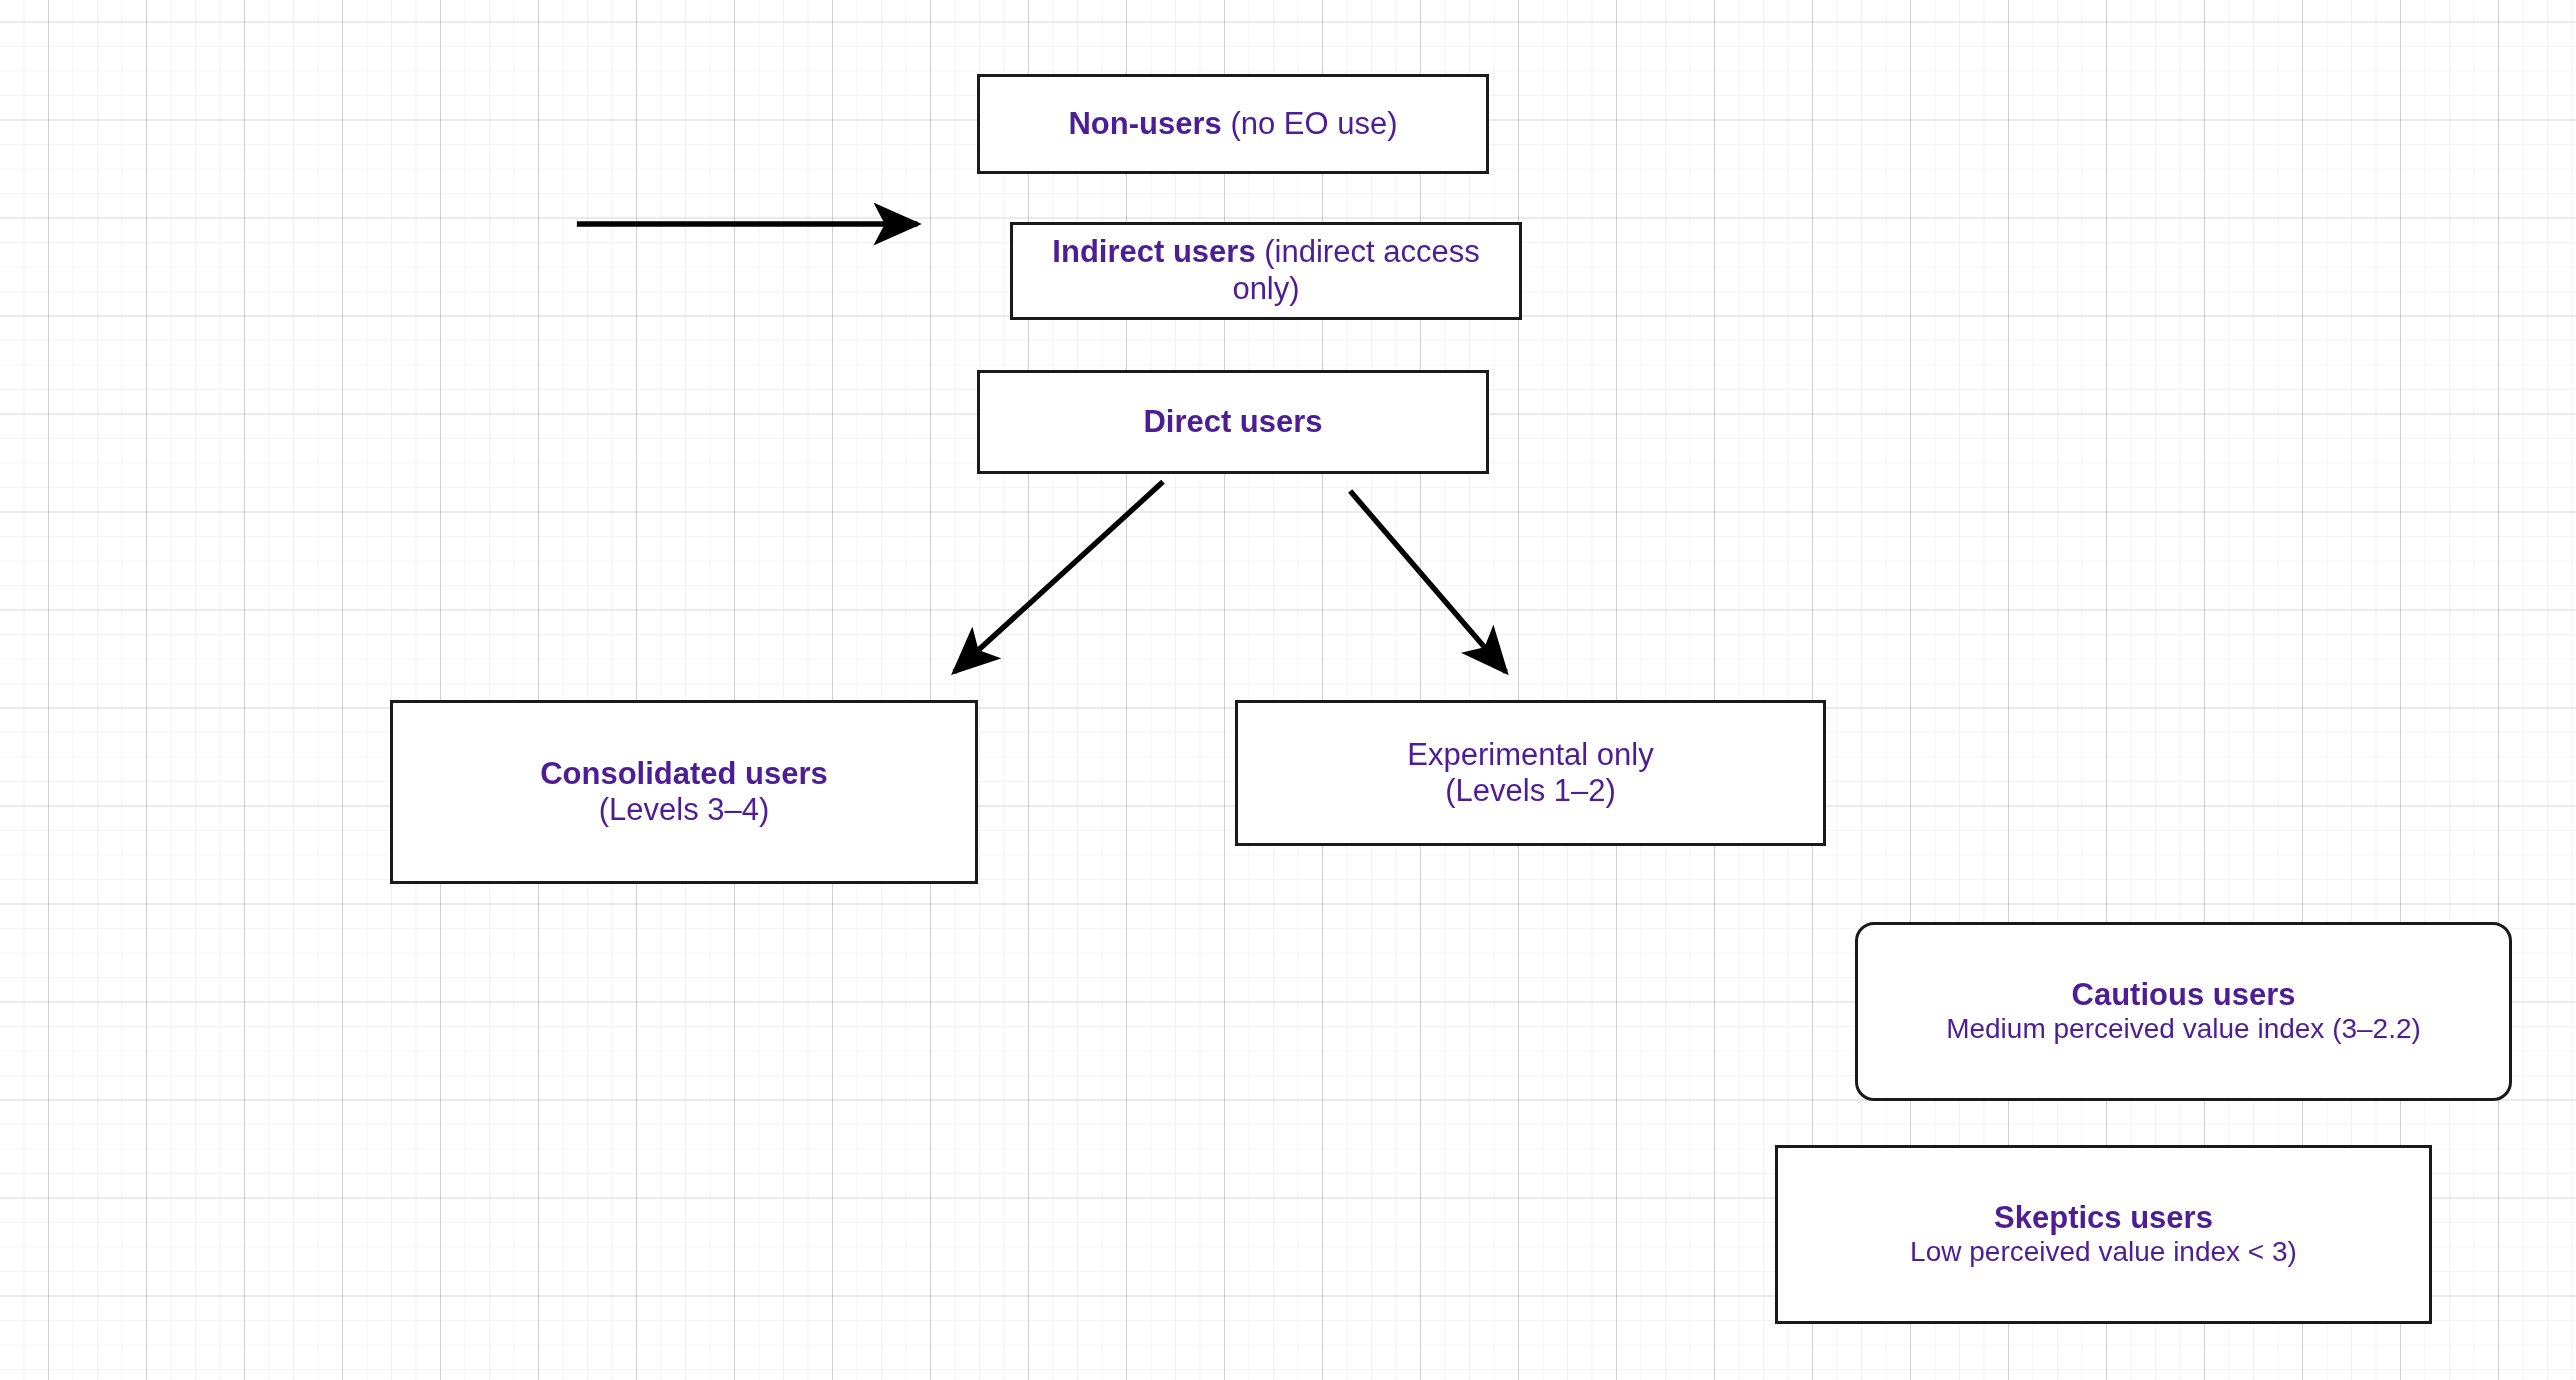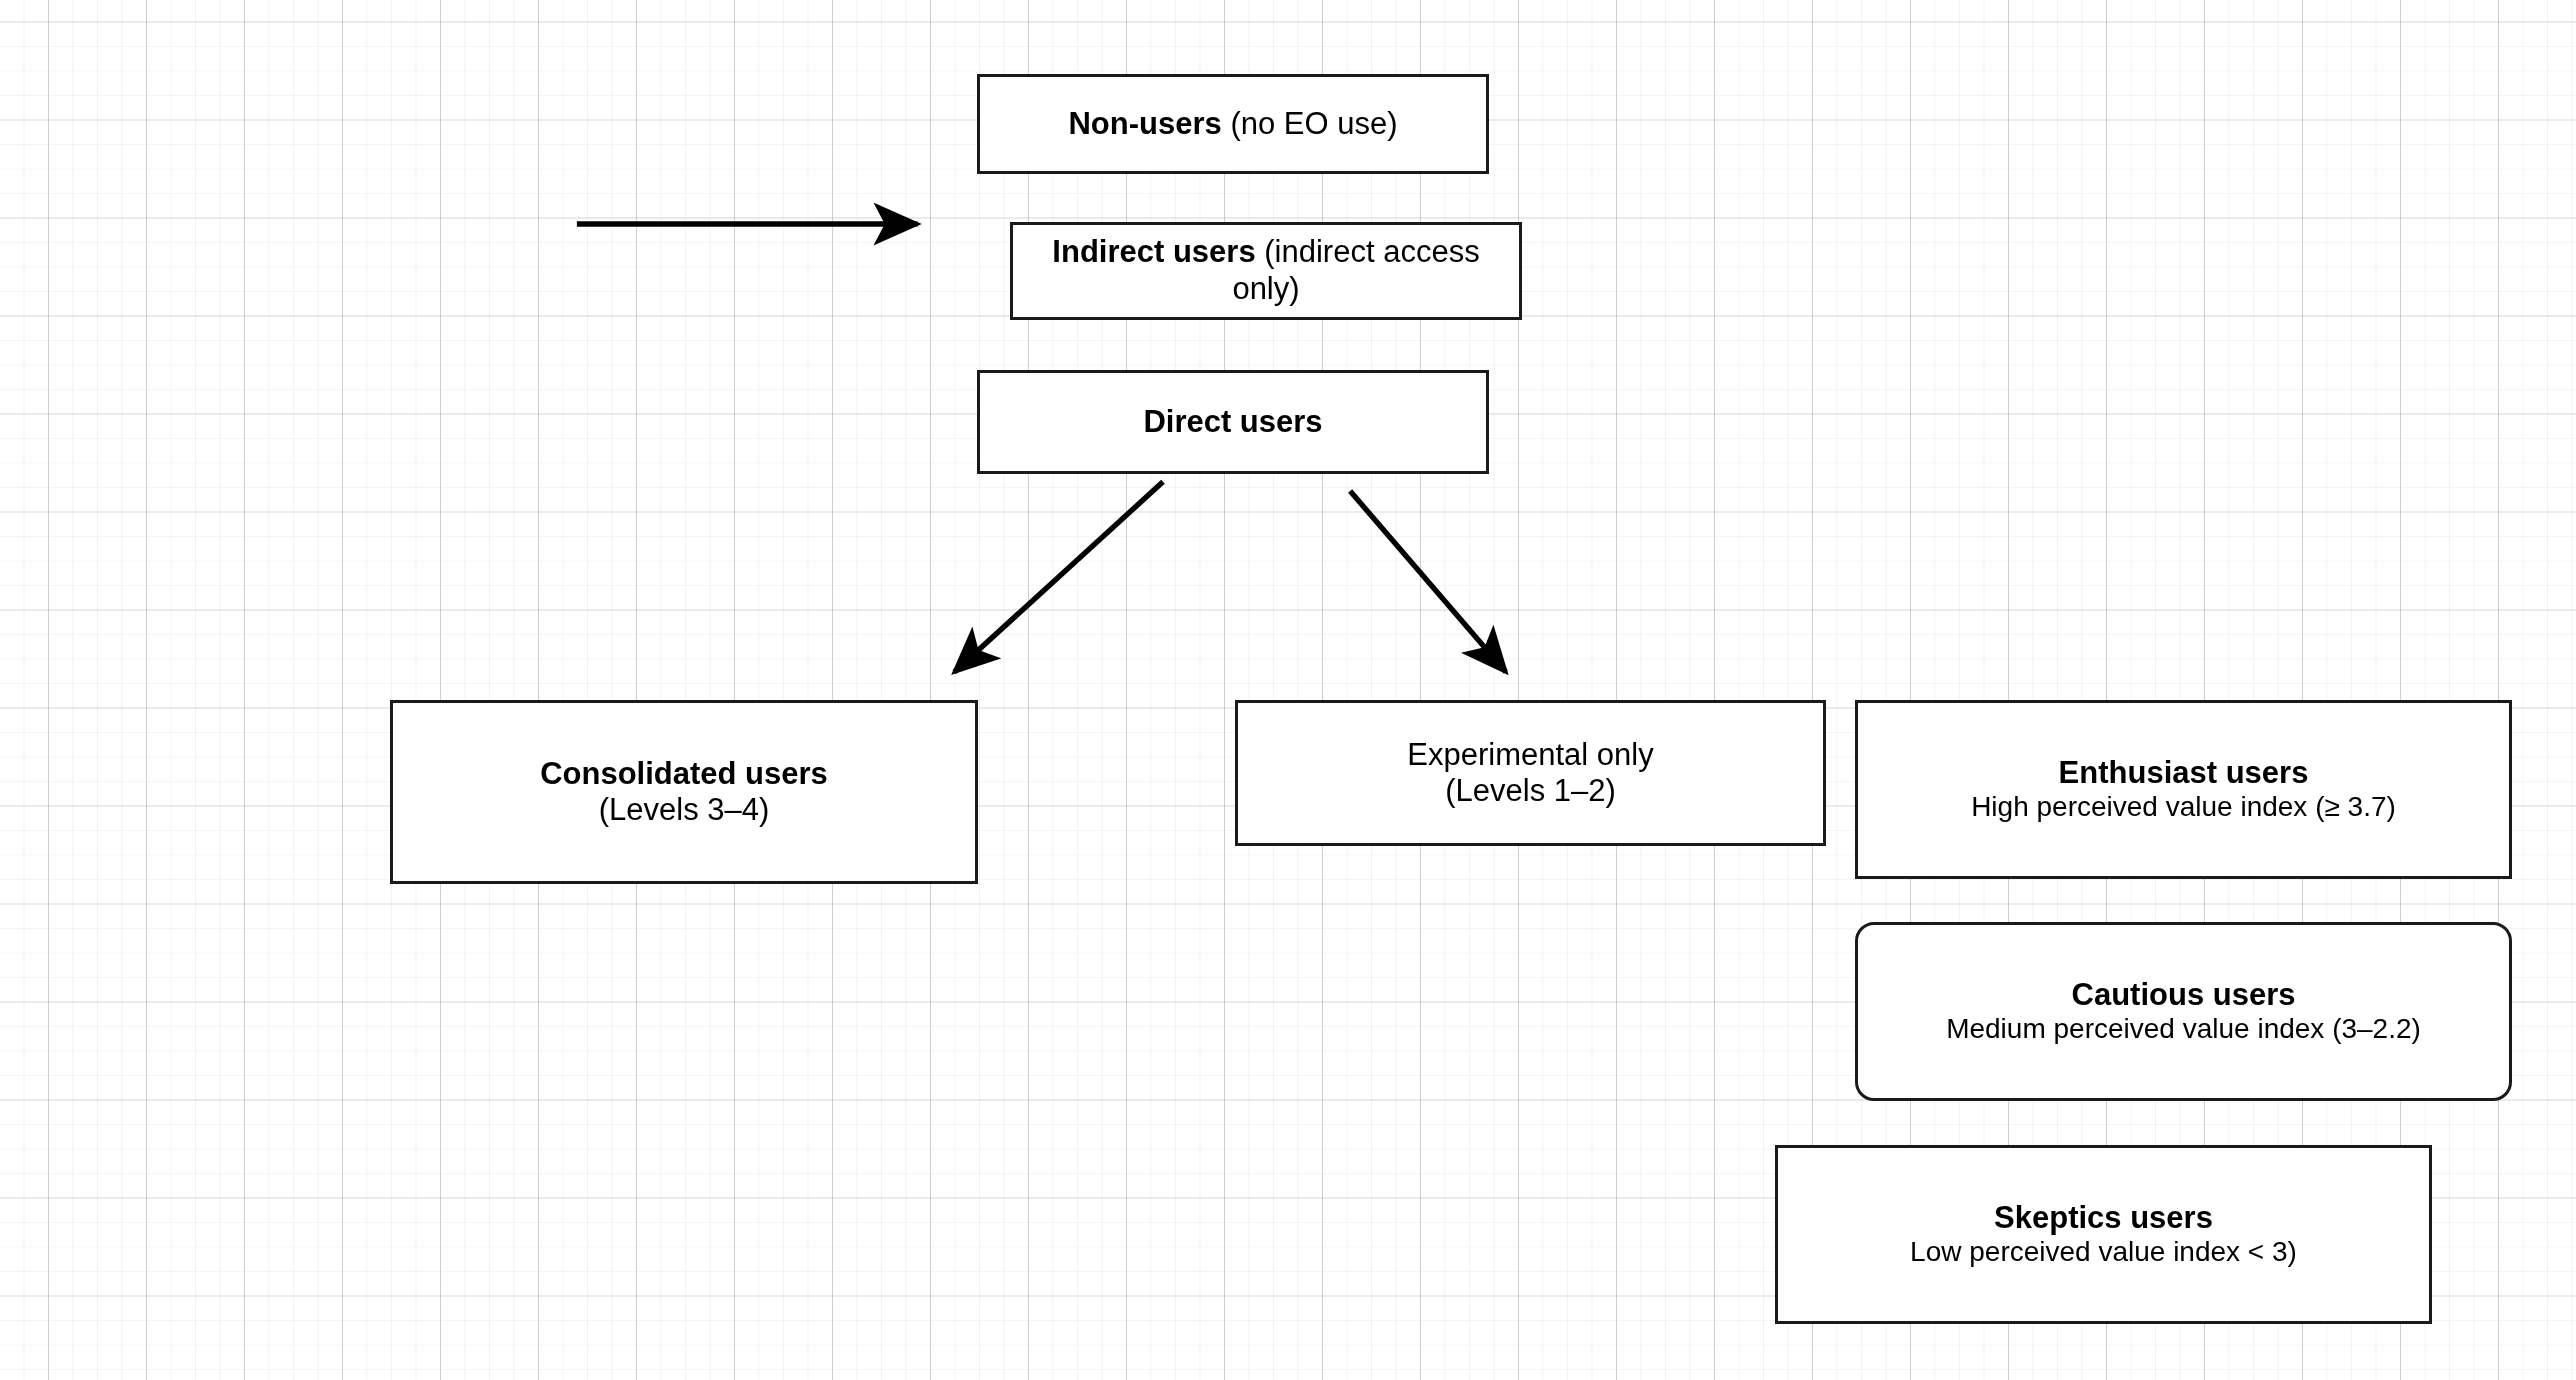--- a/index.html
+++ b/index.html
@@ -36,21 +36,21 @@
   }
 
   .node {
     position: absolute;
     box-sizing: border-box;
     display: flex;
     flex-direction: column;
     align-items: center;
     justify-content: center;
     text-align: center;
-    color: #000000;
+    color: #4c1d95;
     line-height: 1.16;
   }
 
   .node-plain {
     background: #ffffff;
     border: 3.8px solid #1a1a1a;
   }
 
   .node-highlight {
     background: #fdf0c8;
@@ -118,24 +118,20 @@
   <div class="node node-plain" style="left:390px; top:700px; width:588px; height:184px;">
     <span class="ln b t-40">Consolidated users</span>
     <span class="ln r t-40">(Levels 3–4)</span>
   </div>
 
   <div class="node node-plain" style="left:1235px; top:700px; width:591px; height:146px;">
     <span class="ln r t-40">Experimental only</span>
     <span class="ln r t-40">(Levels 1–2)</span>
   </div>
 
-  <div class="node node-plain" style="left:1855px; top:700px; width:657px; height:179px;">
-    <span class="ln b t-40">Enthusiast users</span>
-    <span class="ln r t-36">High perceived value index (≥ 3.7)</span>
-  </div>
 
   <div class="node node-plain" style="left:1855px; top:922px; width:657px; height:179px;border-radius:19px;">
     <span class="ln b t-40">Cautious users</span>
     <span class="ln r t-36">Medium perceived value index (3–2.2)</span>
   </div>
 
   <div class="node node-plain" style="left:1775px; top:1145px; width:657px; height:179px;">
     <span class="ln b t-40">Skeptics users</span>
     <span class="ln r t-36">Low perceived value index &lt; 3)</span>
   </div>

